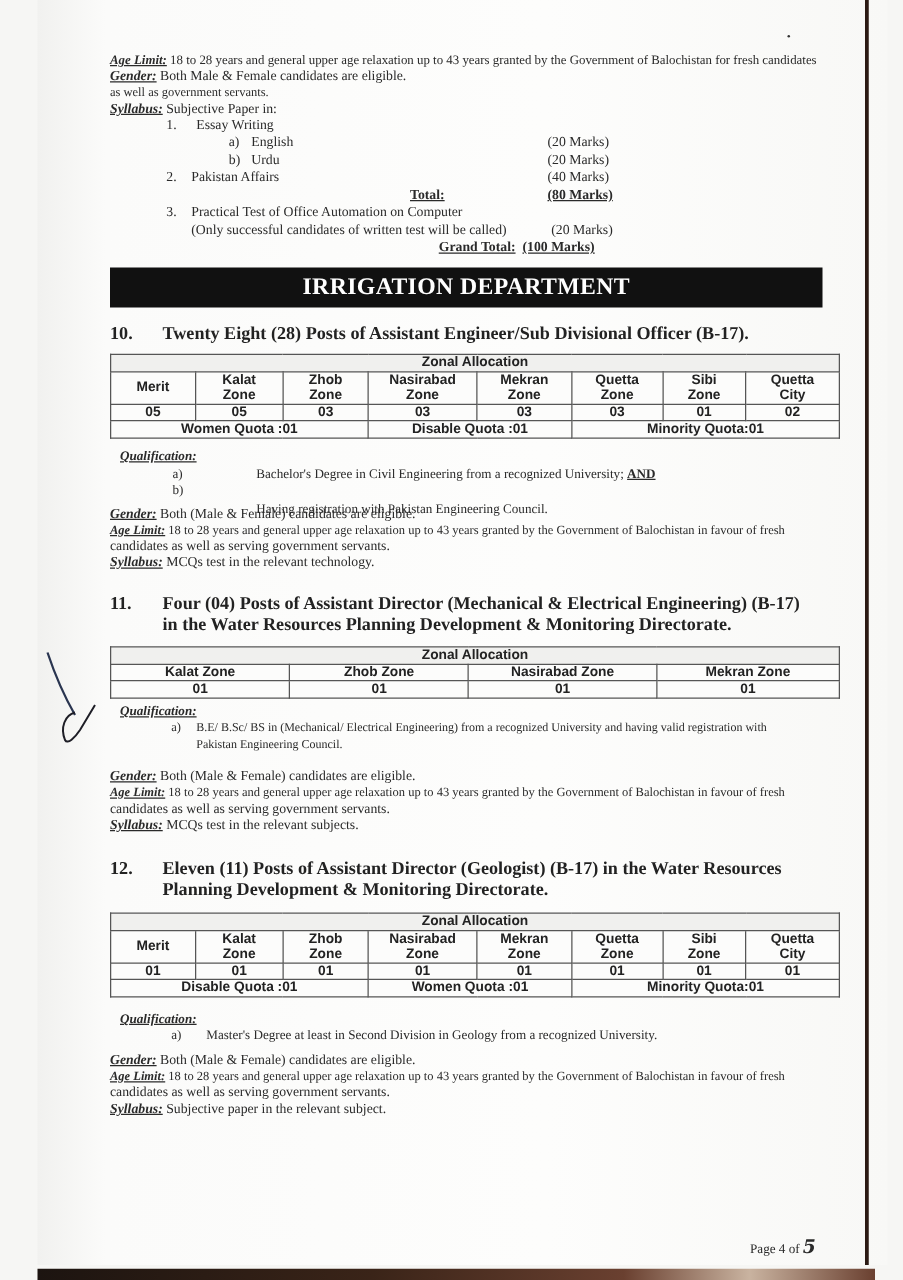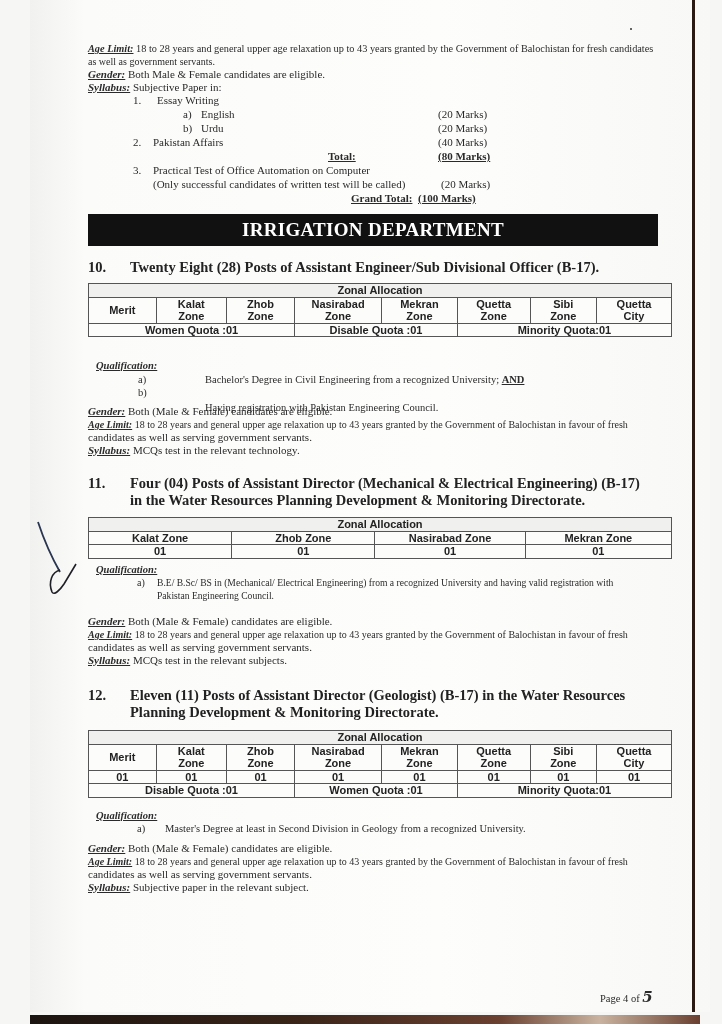--- a/index.html
+++ b/index.html
@@ -64,22 +64,22 @@
 </head>
 <body>
 
 <div class="page"></div>
 <div class="right-edge"></div>
 <div class="bottom-strip"></div>
 <div class="speck"></div>
 
 <div class="content" style="top:42px;">
   <div class="line" style="font-size:10.3px;"><span class="lbl">Age Limit:</span><span> 18 to 28 years and general upper age relaxation up to 43 years granted by the Government of Balochistan for fresh candidates</span></div>
+  <div class="line"><span class="lbl">Gender:</span><span> Both Male &amp; Female candidates are eligible.</span></div>
   <div class="line" style="font-size:10px;">as well as government servants.</div>
-  <div class="line"><span class="lbl">Gender:</span><span> Both Male &amp; Female candidates are eligible.</span></div>
   <div class="line"><span class="lbl">Syllabus:</span><span> Subjective Paper in:</span></div>
 
   <div class="marks-row">
       <span style="left:45px;">1.</span>
       <span style="left:69px;">Essay Writing</span>
     </div>
   <div class="marks-row">
       <span style="left:95px;">a)</span>
       <span style="left:113px;">English</span>
       <span style="left:350px;">(20 Marks)</span>
@@ -128,20 +128,30 @@
     <td style="width:70px;"><span>Merit</span></td>
     <td style="width:78px;"><span>Kalat</span><br><span>Zone</span></td>
     <td style="width:70px;"><span>Zhob</span><br><span>Zone</span></td>
     <td style="width:70px;"><span>Nasirabad</span><br><span>Zone</span></td>
     <td style="width:68px;"><span>Mekran</span><br><span>Zone</span></td>
     <td style="width:66px;"><span>Quetta</span><br><span>Zone</span></td>
     <td style="width:66px;"><span>Sibi</span><br><span>Zone</span></td>
     <td style="width:74px;"><span>Quetta</span><br><span>City</span></td>
   </tr>
   <tr>
+    <td>05</td>
+    <td>05</td>
+    <td>03</td>
+    <td>03</td>
+    <td>03</td>
+    <td>03</td>
+    <td>01</td>
+    <td>02</td>
+  </tr>
+  <tr>
     <td colspan="3">Women Quota :01</td>
     <td colspan="2">Disable Quota :01</td>
     <td colspan="3">Minority Quota:01</td>
   </tr>
 </tbody>
   </table>
 
 <div class="qual-label lbl" style="top:360px;">Qualification:</div>
 <div class="qual-item" style="left:138px; top:373px;">a)</div>
 <div class="qual-item" style="left:205px; top:373px;"><span>Bachelor's Degree in Civil Engineering from a recognized University; </span><span class="u">AND</span></div>

